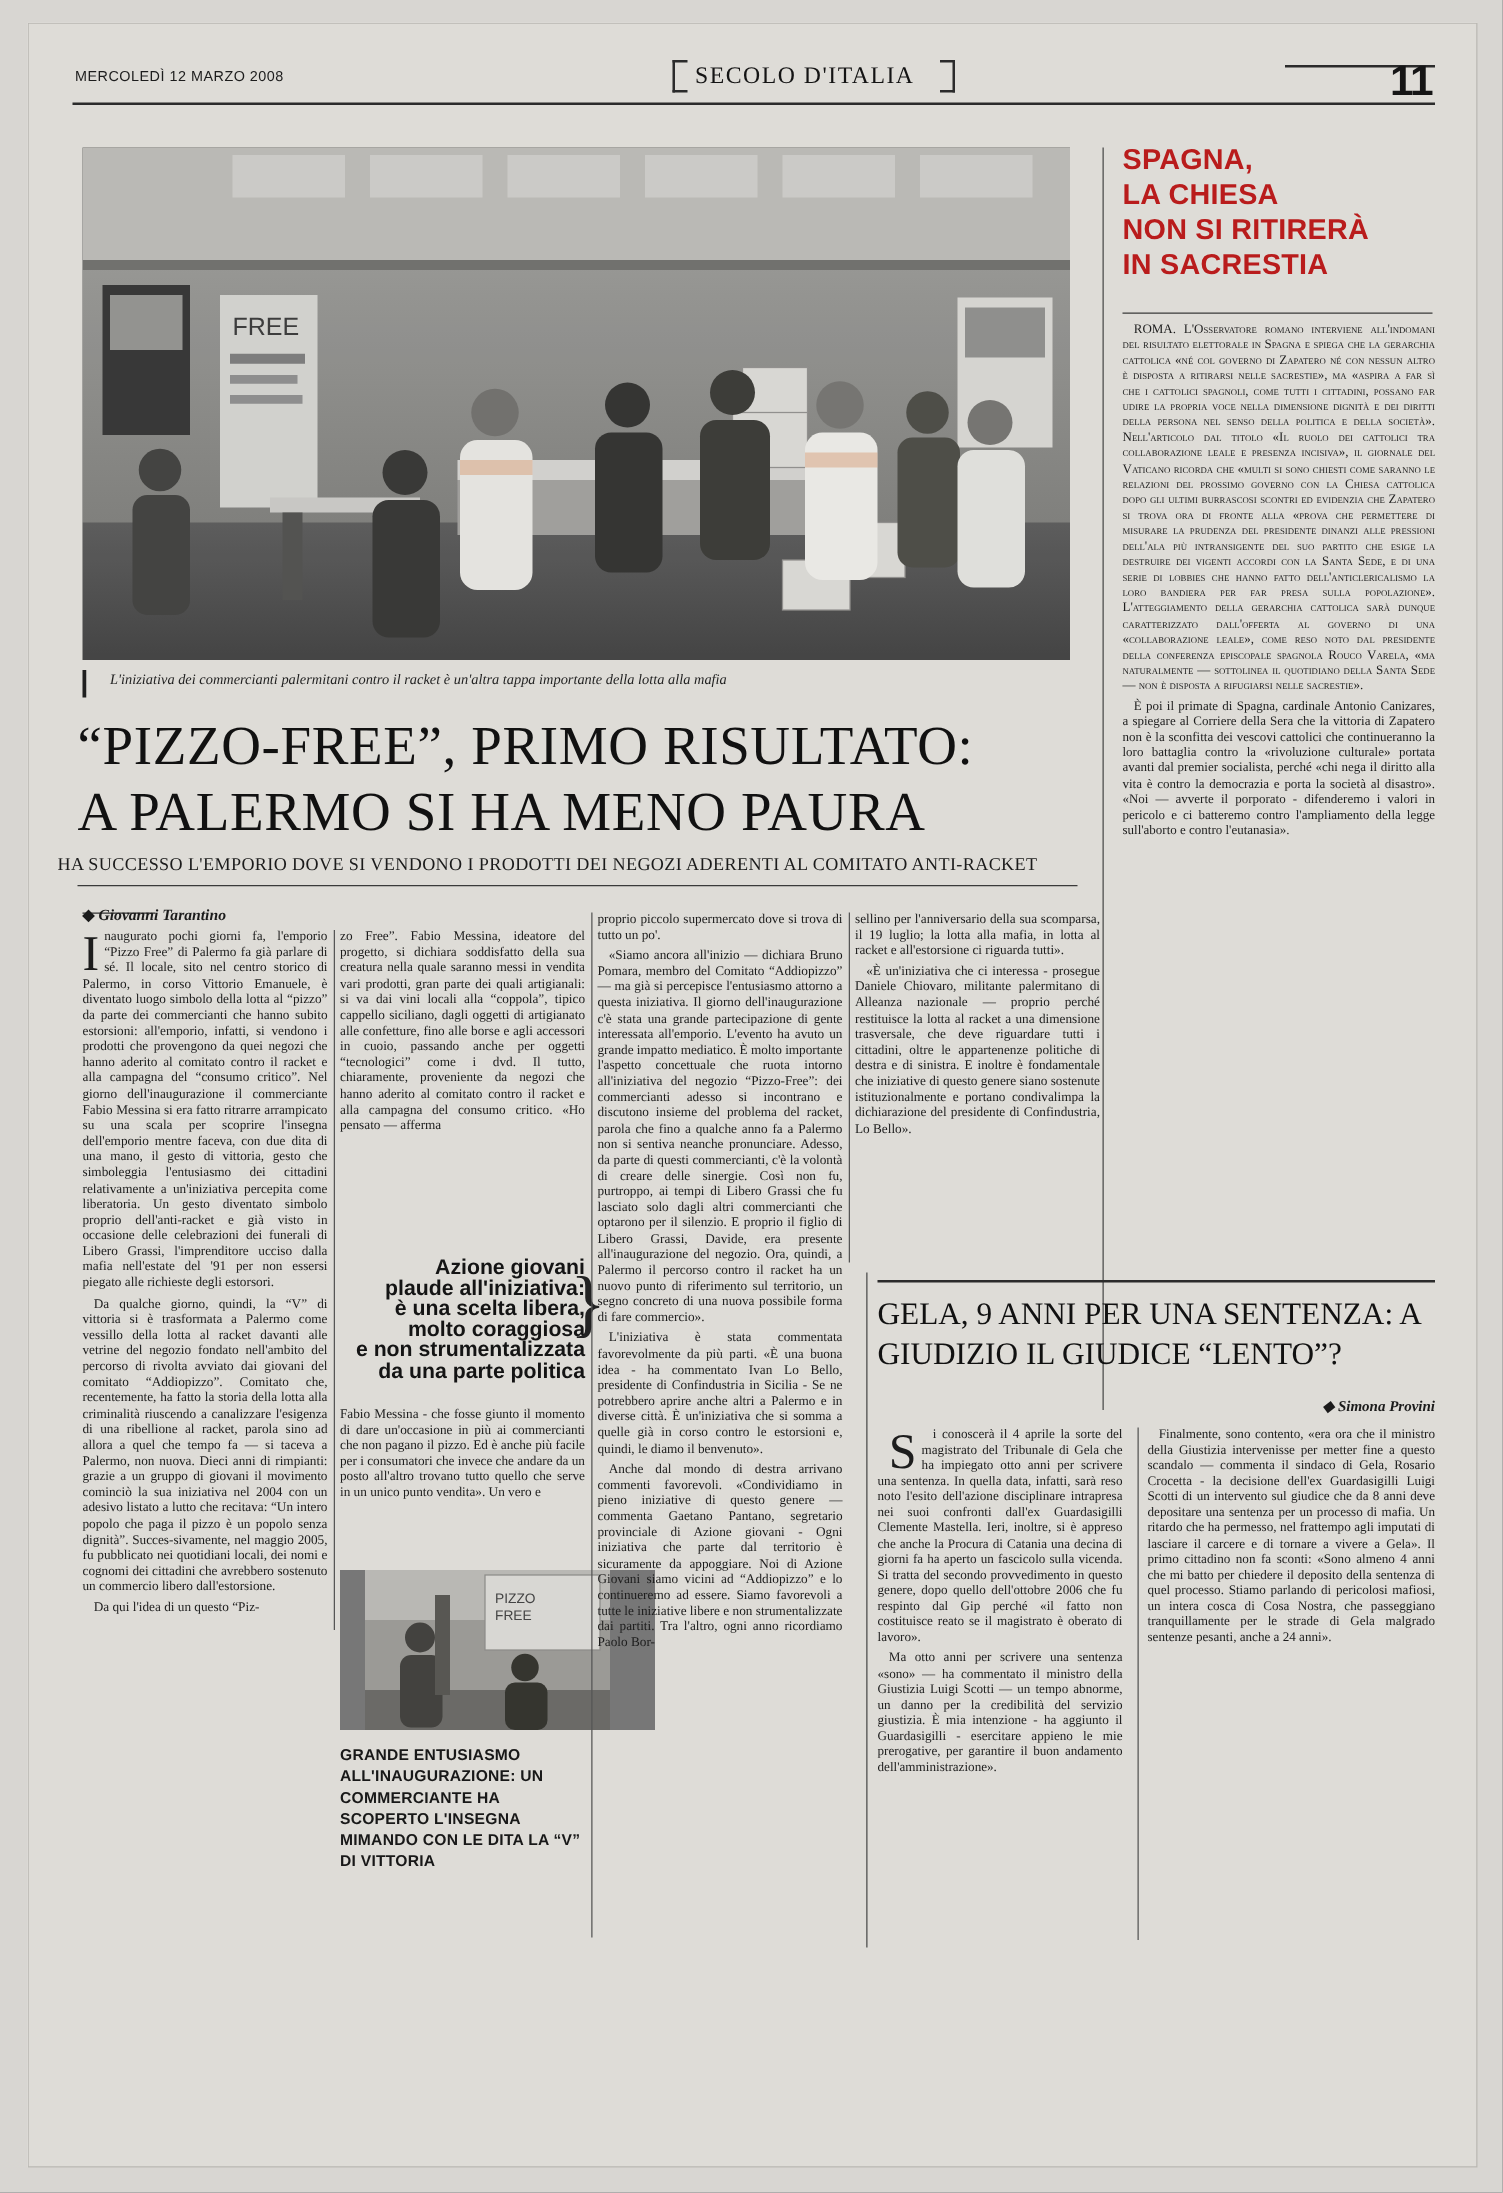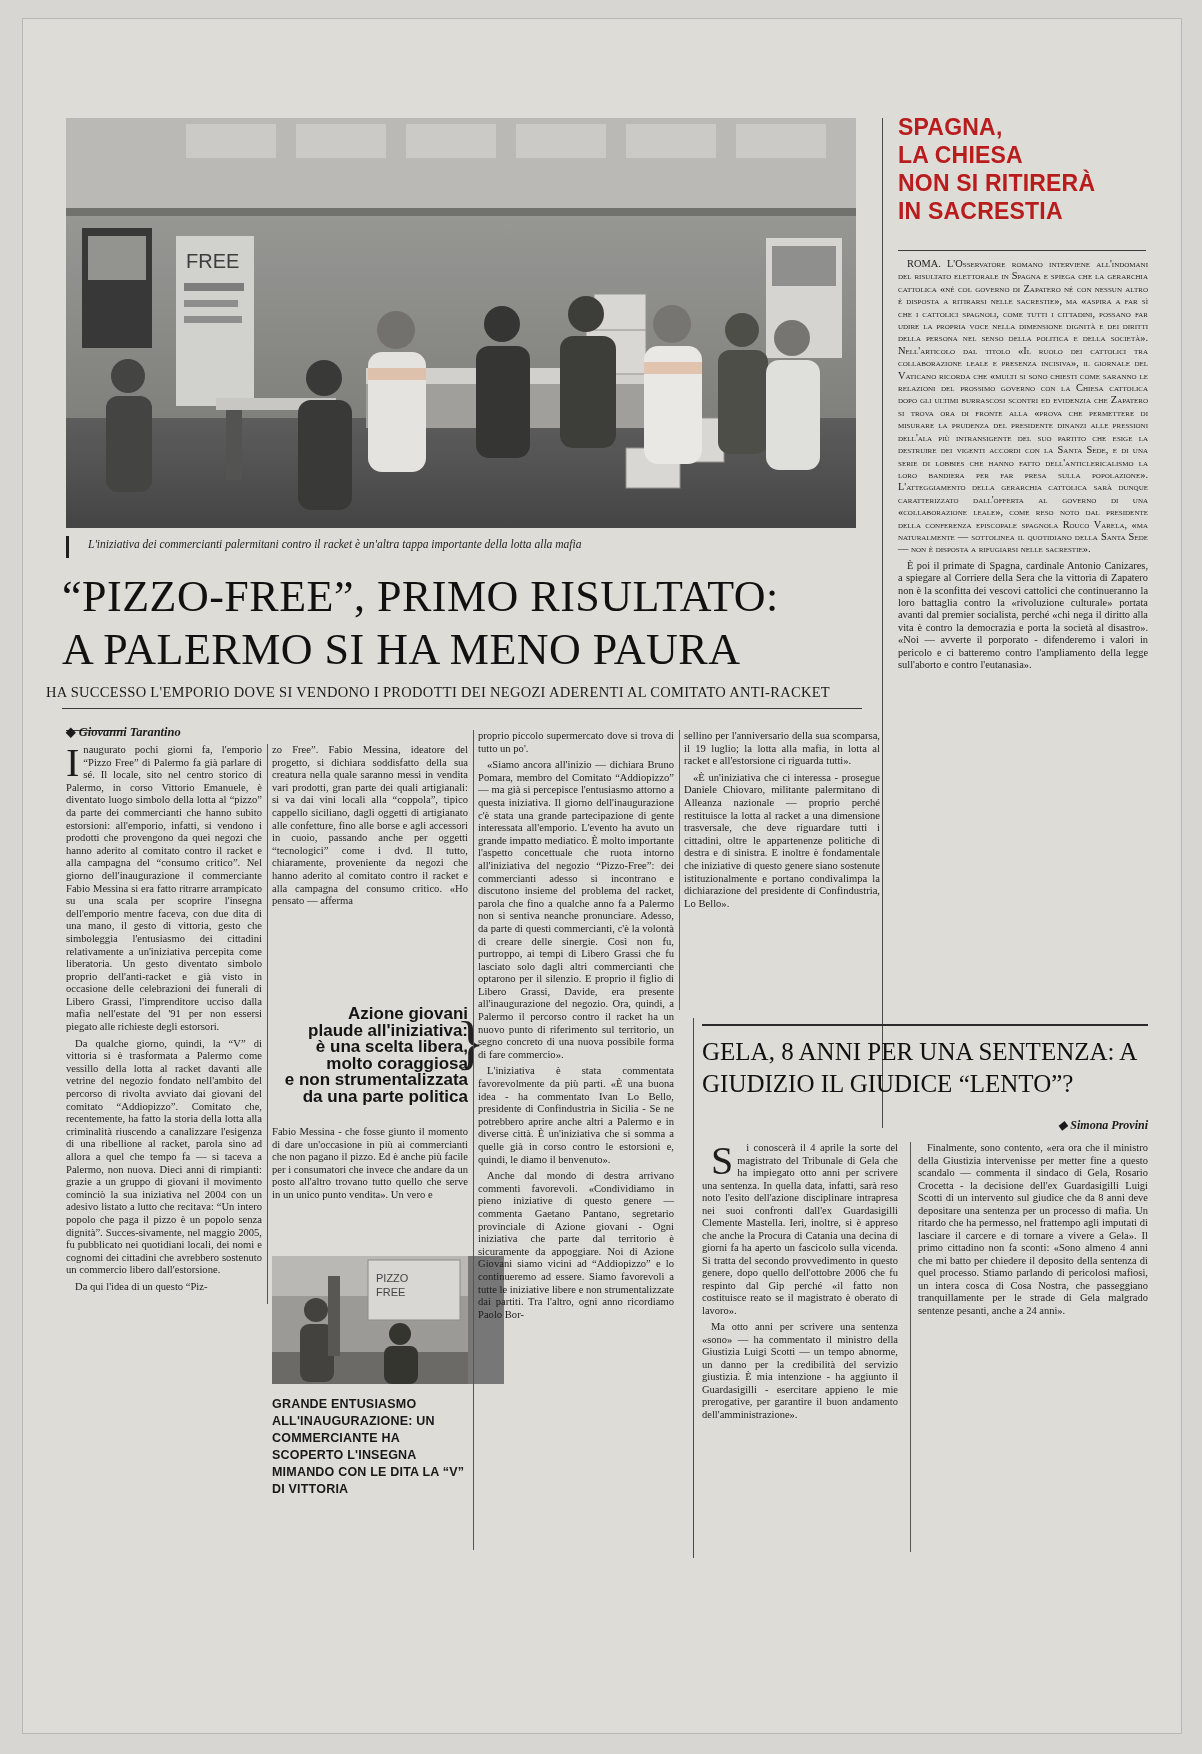--- a/index.html
+++ b/index.html
@@ -48,21 +48,21 @@
   .c3{left:456px;top:712px;width:196px;}
   .c4{left:662px;top:712px;width:196px;}
   .dropcap{float:left;font-size:40px;line-height:33px;padding:2px 4px 0 0;font-weight:normal;}
 
   
   .pull{position:absolute;left:250px;top:988px;width:196px;font-size:17px;line-height:16.5px;
         text-align:right;font-weight:bold;color:#141414;font-family:"Liberation Sans",sans-serif;}
   .brace{position:absolute;left:434px;top:990px;font-size:60px;color:#222;font-family:"Liberation Serif",serif;}
 
   
-  .smallphoto{position:absolute;left:250px;top:1238px;width:232px;height:128px;background:#777;overflow:hidden;}
+  .smallphoto{position:absolute;left:250px;top:1238px;width:232px;height:128px;background:#777;overflow:hidden;padding-left:20px;}
   .sp-cap{position:absolute;left:250px;top:1378px;width:196px;font-size:12.5px;line-height:17px;
           font-family:"Liberation Sans",sans-serif;font-weight:bold;color:#181818;letter-spacing:.2px;}
 
   
   .rail-div{position:absolute;left:860px;top:100px;width:1px;height:1010px;background:#4a4a4a;}
   .rail-h{position:absolute;left:876px;top:95px;width:250px;font-family:"Liberation Sans",sans-serif;
           font-weight:bold;font-size:23px;line-height:28px;color:#b91c1c;letter-spacing:.2px;}
   .rail-rule{position:absolute;left:876px;top:232px;width:248px;height:1px;background:#3a3a3a;}
   .rail-body{position:absolute;left:876px;top:240px;width:250px;font-size:10.4px;line-height:12.4px;
              text-align:justify;color:#1d1d1d;}
@@ -79,20 +79,31 @@
            text-align:justify;color:#1d1d1d;}
   .box2-c1 p,.box2-c2 p{margin:0 0 4px 0;text-indent:9px;}
   .vdiv{position:absolute;width:1px;background:#555;}
 </style>
 </head>
 <body>
 
 <div class="page">
  <div class="paper">
 
+  <div class="masthead">
+    <div class="mh-date">MERCOLEDÌ 12 MARZO 2008</div>
+    <div class="mh-boxL"></div>
+    <div class="mh-title">SECOLO D'ITALIA</div>
+    <div class="mh-boxR"></div>
+    <div class="mh-rule"></div>
+    <div style="position:absolute;right:0;top:0;width:130px;height:36px;">
+      <div class="mh-pgline"></div>
+      <div class="mh-pg">11</div>
+    </div>
+  </div>
 
   <div class="photo">
     <svg width="790" height="410" viewBox="0 0 790 410">
       <defs>
         <linearGradient id="wall" x1="0" y1="0" x2="0" y2="1">
           <stop offset="0" stop-color="#9d9d9a"></stop>
               <stop offset="1" stop-color="#6d6d6a"></stop>
         </linearGradient>
         <linearGradient id="flr" x1="0" y1="0" x2="0" y2="1">
           <stop offset="0" stop-color="#555"></stop>
@@ -261,21 +272,21 @@
 LA CHIESA
 NON SI RITIRERÀ
 IN SACRESTIA</div>
   <div class="rail-rule"></div>
   <div class="rail-body">
     <p class="sc">ROMA. L'Osservatore romano interviene all'indomani del risultato elettorale in Spagna e spiega che la gerarchia cattolica «né col governo di Zapatero né con nessun altro è disposta a ritirarsi nelle sacrestie», ma «aspira a far sì che i cattolici spagnoli, come tutti i cittadini, possano far udire la propria voce nella dimensione dignità e dei diritti della persona nel senso della politica e della società». Nell'articolo dal titolo «Il ruolo dei cattolici tra collaborazione leale e presenza incisiva», il giornale del Vaticano ricorda che «multi si sono chiesti come saranno le relazioni del prossimo governo con la Chiesa cattolica dopo gli ultimi burrascosi scontri ed evidenzia che Zapatero si trova ora di fronte alla «prova che permettere di misurare la prudenza del presidente dinanzi alle pressioni dell'ala più intransigente del suo partito che esige la destruire dei vigenti accordi con la Santa Sede, e di una serie di lobbies che hanno fatto dell'anticlericalismo la loro bandiera per far presa sulla popolazione». L'atteggiamento della gerarchia cattolica sarà dunque caratterizzato dall'offerta al governo di una «collaborazione leale», come reso noto dal presidente della conferenza episcopale spagnola Rouco Varela, «ma naturalmente — sottolinea il quotidiano della Santa Sede — non è disposta a rifugiarsi nelle sacrestie».</p>
     <p>È poi il primate di Spagna, cardinale Antonio Canizares, a spiegare al Corriere della Sera che la vittoria di Zapatero non è la sconfitta dei vescovi cattolici che continueranno la loro battaglia contro la «rivoluzione culturale» portata avanti dal premier socialista, perché «chi nega il diritto alla vita è contro la democrazia e porta la società al disastro». «Noi — avverte il porporato - difenderemo i valori in pericolo e ci batteremo contro l'ampliamento della legge sull'aborto e contro l'eutanasia».</p>
   </div>
 
   <div class="box2-rule"></div>
-  <div class="box2-h">GELA, 8 ANNI PER UNA SENTENZA: A GIUDIZIO IL GIUDICE “LENTO”?</div>
+  <div class="box2-h">GELA, 9 ANNI PER UNA SENTENZA: A GIUDIZIO IL GIUDICE “LENTO”?</div>
   <div class="box2-by">
     <span>◆ </span><span>Simona Provini</span>
   </div>
   <div class="box2-c1">
     <p class="noind"><span class="dropcap">S</span><span>i conoscerà il 4 aprile la sorte del magistrato del Tribunale di Gela che ha impiegato otto anni per scrivere una sentenza. In quella data, infatti, sarà reso noto l'esito dell'azione disciplinare intrapresa nei suoi confronti dall'ex Guardasigilli Clemente Mastella. Ieri, inoltre, si è appreso che anche la Procura di Catania una decina di giorni fa ha aperto un fascicolo sulla vicenda. Si tratta del secondo provvedimento in questo genere, dopo quello dell'ottobre 2006 che fu respinto dal Gip perché «il fatto non costituisce reato se il magistrato è oberato di lavoro».</span></p>
     <p>Ma otto anni per scrivere una sentenza «sono» — ha commentato il ministro della Giustizia Luigi Scotti — un tempo abnorme, un danno per la credibilità del servizio giustizia. È mia intenzione - ha aggiunto il Guardasigilli - esercitare appieno le mie prerogative, per garantire il buon andamento dell'amministrazione».</p>
   </div>
   <div class="box2-c2">
     <p class="noind">Finalmente, sono contento, «era ora che il ministro della Giustizia intervenisse per metter fine a questo scandalo — commenta il sindaco di Gela, Rosario Crocetta - la decisione dell'ex Guardasigilli Luigi Scotti di un intervento sul giudice che da 8 anni deve depositare una sentenza per un processo di mafia. Un ritardo che ha permesso, nel frattempo agli imputati di lasciare il carcere e di tornare a vivere a Gela». Il primo cittadino non fa sconti: «Sono almeno 4 anni che mi batto per chiedere il deposito della sentenza di quel processo. Stiamo parlando di pericolosi mafiosi, un intera cosca di Cosa Nostra, che passeggiano tranquillamente per le strade di Gela malgrado sentenze pesanti, anche a 24 anni».</p>
   </div>

